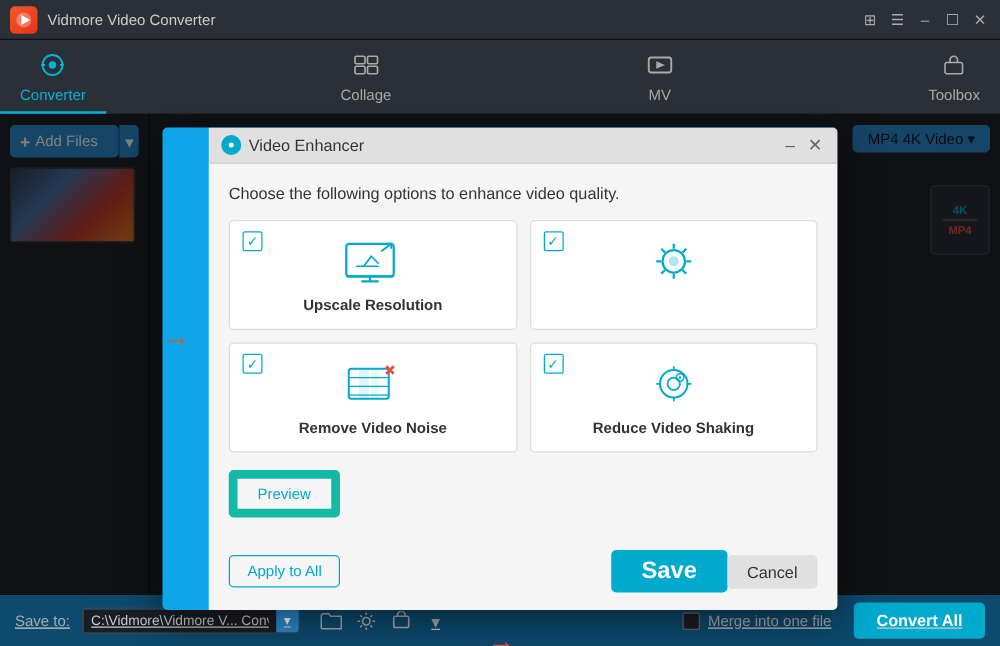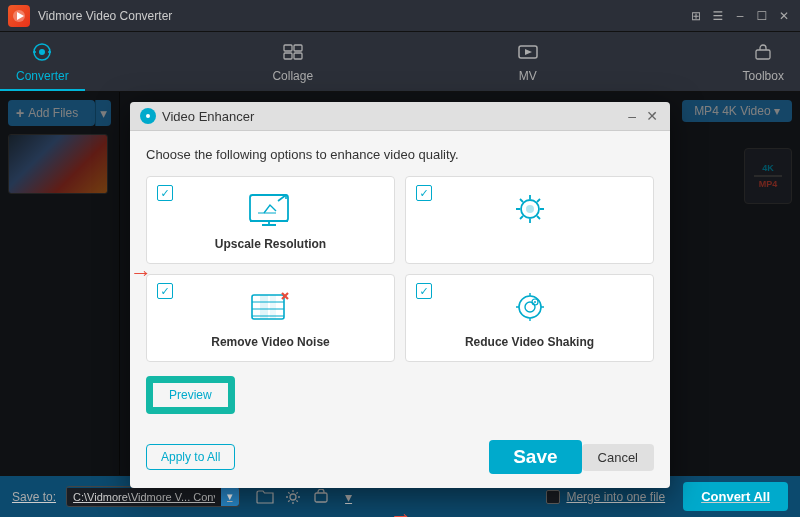--- a/index.html
+++ b/index.html
@@ -140,24 +140,25 @@
       top: 0; left: 0; right: 0; bottom: 0;
       background: rgba(0,0,0,0.5);
       display: flex;
       align-items: flex-start;
       justify-content: center;
       padding-top: 10px;
       z-index: 10;
     }
     .dialog {
       width: 540px;
-      background: #404040;
+      background: #0ea5e9;
       border-radius: 4px;
       overflow: hidden;
       box-shadow: 0 8px 32px rgba(0,0,0,0.5);
+      padding-left: 37px;
     }
     .dialog-title-bar {
       background: #e0e0e0;
       display: flex;
       align-items: center;
       justify-content: space-between;
       padding: 6px 10px;
       border-bottom: 1px solid #ccc;
     }
     .dialog-title {
@@ -295,21 +296,21 @@
       gap: 6px;
     }
     .format-selector {
       display: flex;
       align-items: center;
       justify-content: flex-end;
       gap: 6px;
     }
     .format-dropdown {
       background: #2a8ccf;
-      color: #ffffff;
+      color: #0f172a;
       border: none;
       border-radius: 4px;
       padding: 4px 12px;
       font-size: 12px;
       cursor: pointer;
     }
 
     
     .bottom-bar {
       height: 42px;

